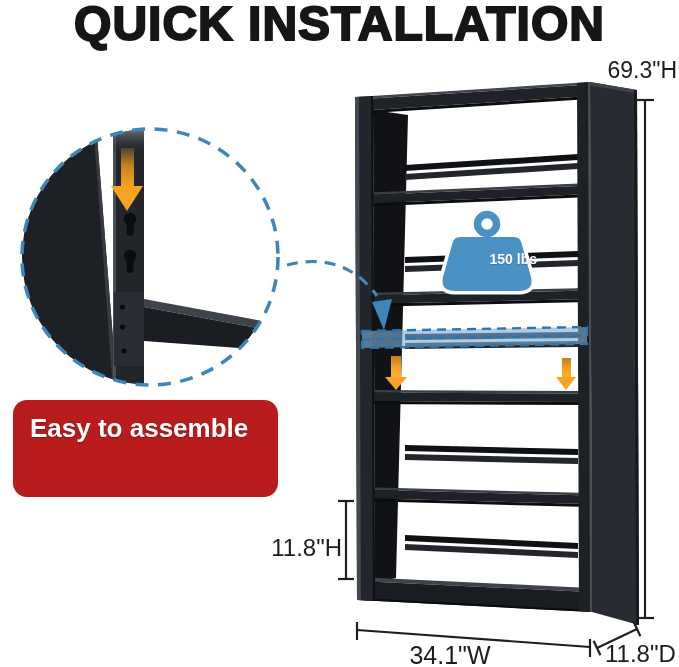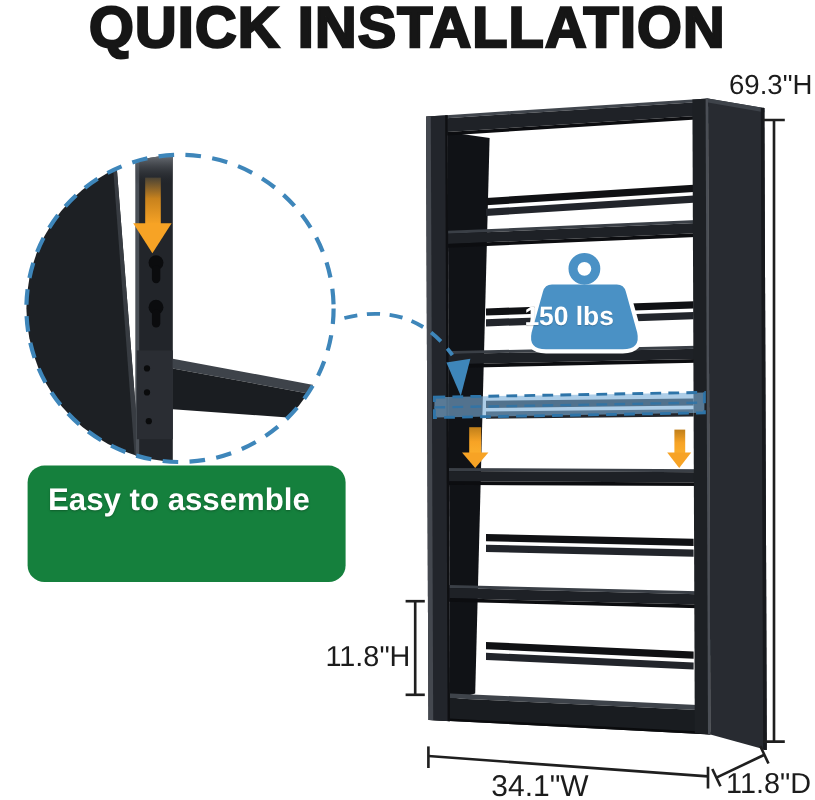--- a/index.html
+++ b/index.html
@@ -7,27 +7,27 @@
          font-family:"Liberation Sans",sans-serif;}
   svg{position:absolute;left:0;top:0;}
   .title{position:absolute;top:-4px;left:0;right:0;text-align:center;
          font-size:48px;font-weight:bold;color:#161616;-webkit-text-stroke:2px #161616;
          letter-spacing:1px;white-space:nowrap;}
   .dim{position:absolute;color:#1c1c1c;font-size:23px;white-space:nowrap;}
   .dim-height{right:2px;top:57px;}
   .dim-inner{left:256px;top:534px;width:86px;text-align:right;font-size:24px;}
   .dim-width{left:377px;top:641px;width:146px;text-align:center;font-size:25px;}
   .dim-depth{left:605px;top:640px;font-size:24px;}
-  .callout{position:absolute;left:13px;top:388px;width:265px;height:97px;
-           background:#15803d;border-radius:14px;box-sizing:border-box;
-           padding:8px 0 0 17px;margin-left:10px;}
+  .callout{position:absolute;left:13px;top:400px;width:265px;height:97px;
+           background:#b91c1c;border-radius:14px;box-sizing:border-box;
+           padding:8px 0 0 17px;}
   .callout div{color:#fff;font-size:26px;font-weight:bold;line-height:41px;
                text-shadow:0 1px 2px rgba(0,0,0,0.28);white-space:nowrap;}
-  .weight-label{position:absolute;left:437px;top:251px;width:100px;text-align:left;
-                color:#fff;font-size:22px;font-weight:bold;text-shadow:0 1px 1px rgba(0,0,0,0.2);}
+  .weight-label{position:absolute;left:437px;top:251px;width:100px;text-align:right;
+                color:#fff;font-size:14px;font-weight:bold;text-shadow:0 1px 1px rgba(0,0,0,0.2);}
 </style>
 </head>
 <body>
 
 <div id="stage">
 
   <svg width="679" height="667" viewBox="0 0 679 667">
     <defs>
       <clipPath id="circClip">
           <circle cx="150" cy="257" r="128"></circle>

